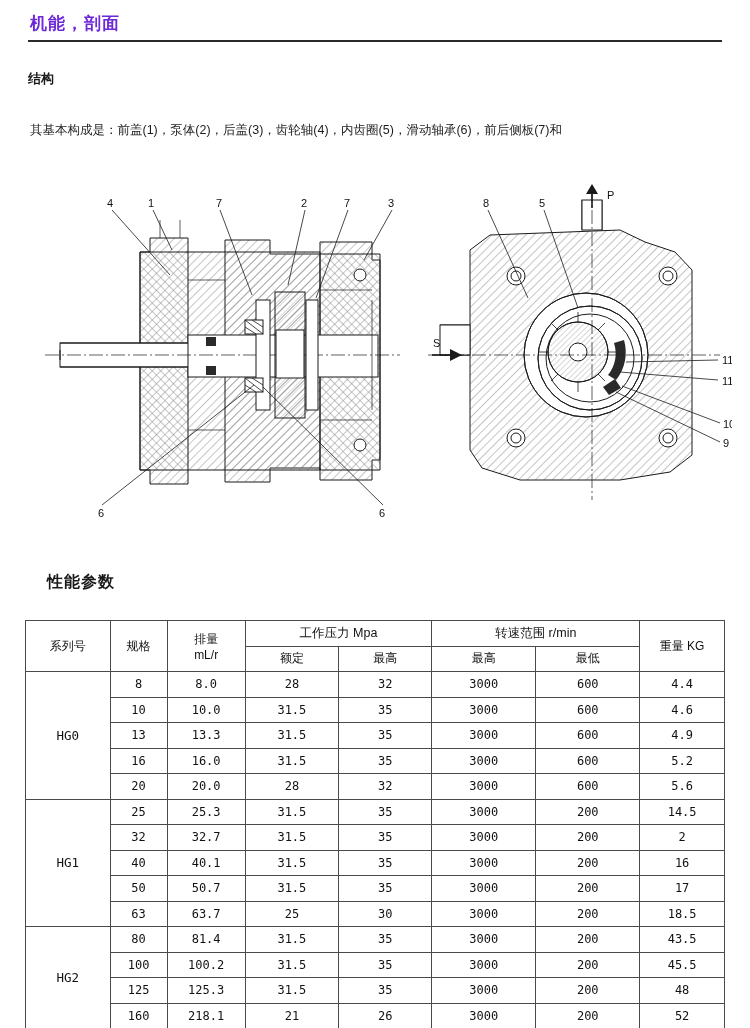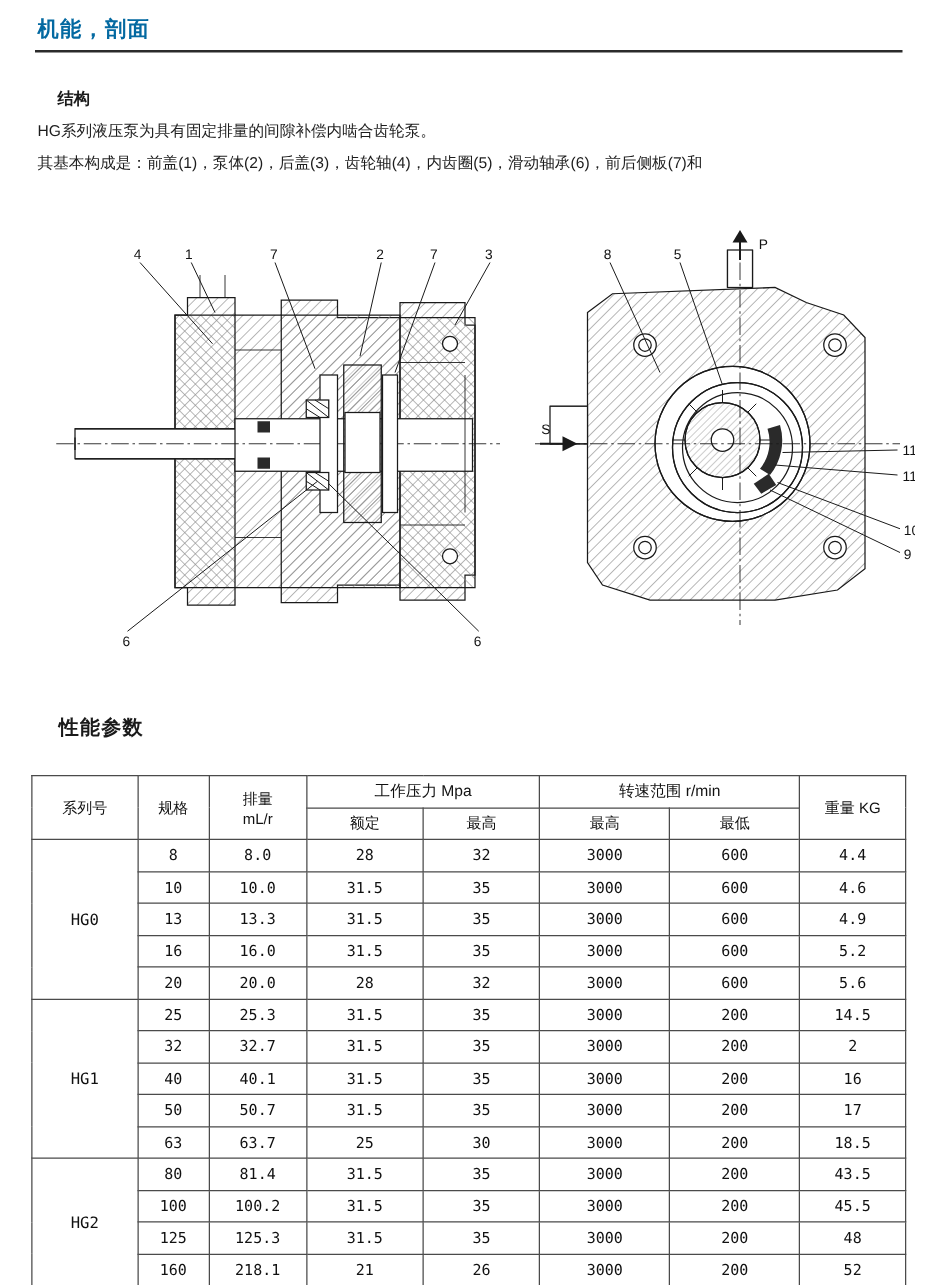--- a/index.html
+++ b/index.html
@@ -20,39 +20,39 @@
     width: 750px;
     height: 1028px;
   }
 
   
   .section-title {
     position: absolute;
     font-size: 17px;
     font-weight: bold;
     letter-spacing: 1px;
-    color: #0369a1;
+    color: #6d28d9;
   }
   .title-main {
     left: 30px;
     top: 12px;
   }
   .title-rule {
     position: absolute;
     left: 28px;
     top: 40px;
     width: 694px;
     height: 2px;
     background: #2b2b2b;
   }
 
   
   .sub-title {
     position: absolute;
-    left: 46px;
+    left: 28px;
     top: 70px;
     font-size: 13px;
     font-weight: bold;
   }
   .para {
     position: absolute;
     left: 30px;
     font-size: 12.5px;
     line-height: 22px;
     color: #1d1d1d;
@@ -120,21 +120,20 @@
 </style>
 </head>
 <body>
 
 <div class="page">
 
   <div class="section-title title-main">机能，剖面</div>
   <div class="title-rule"></div>
 
   <div class="sub-title">结构</div>
-  <div class="para para1">HG系列液压泵为具有固定排量的间隙补偿内啮合齿轮泵。</div>
   <div class="para para2">其基本构成是：前盖(1)，泵体(2)，后盖(3)，齿轮轴(4)，内齿圈(5)，滑动轴承(6)，前后侧板(7)和</div>
 
   <div class="figure">
     <svg width="712" height="370" viewBox="0 0 712 370" xmlns="http://www.w3.org/2000/svg">
       <defs>
         <pattern id="hatchR" width="6" height="6" patternTransform="rotate(45)" patternUnits="userSpaceOnUse">
           <line x1="0" y1="0" x2="0" y2="6" stroke="#8c8c8c" stroke-width="1"></line>
         </pattern>
         <pattern id="hatchL" width="6" height="6" patternTransform="rotate(-45)" patternUnits="userSpaceOnUse">
           <line x1="0" y1="0" x2="0" y2="6" stroke="#8c8c8c" stroke-width="1"></line>

